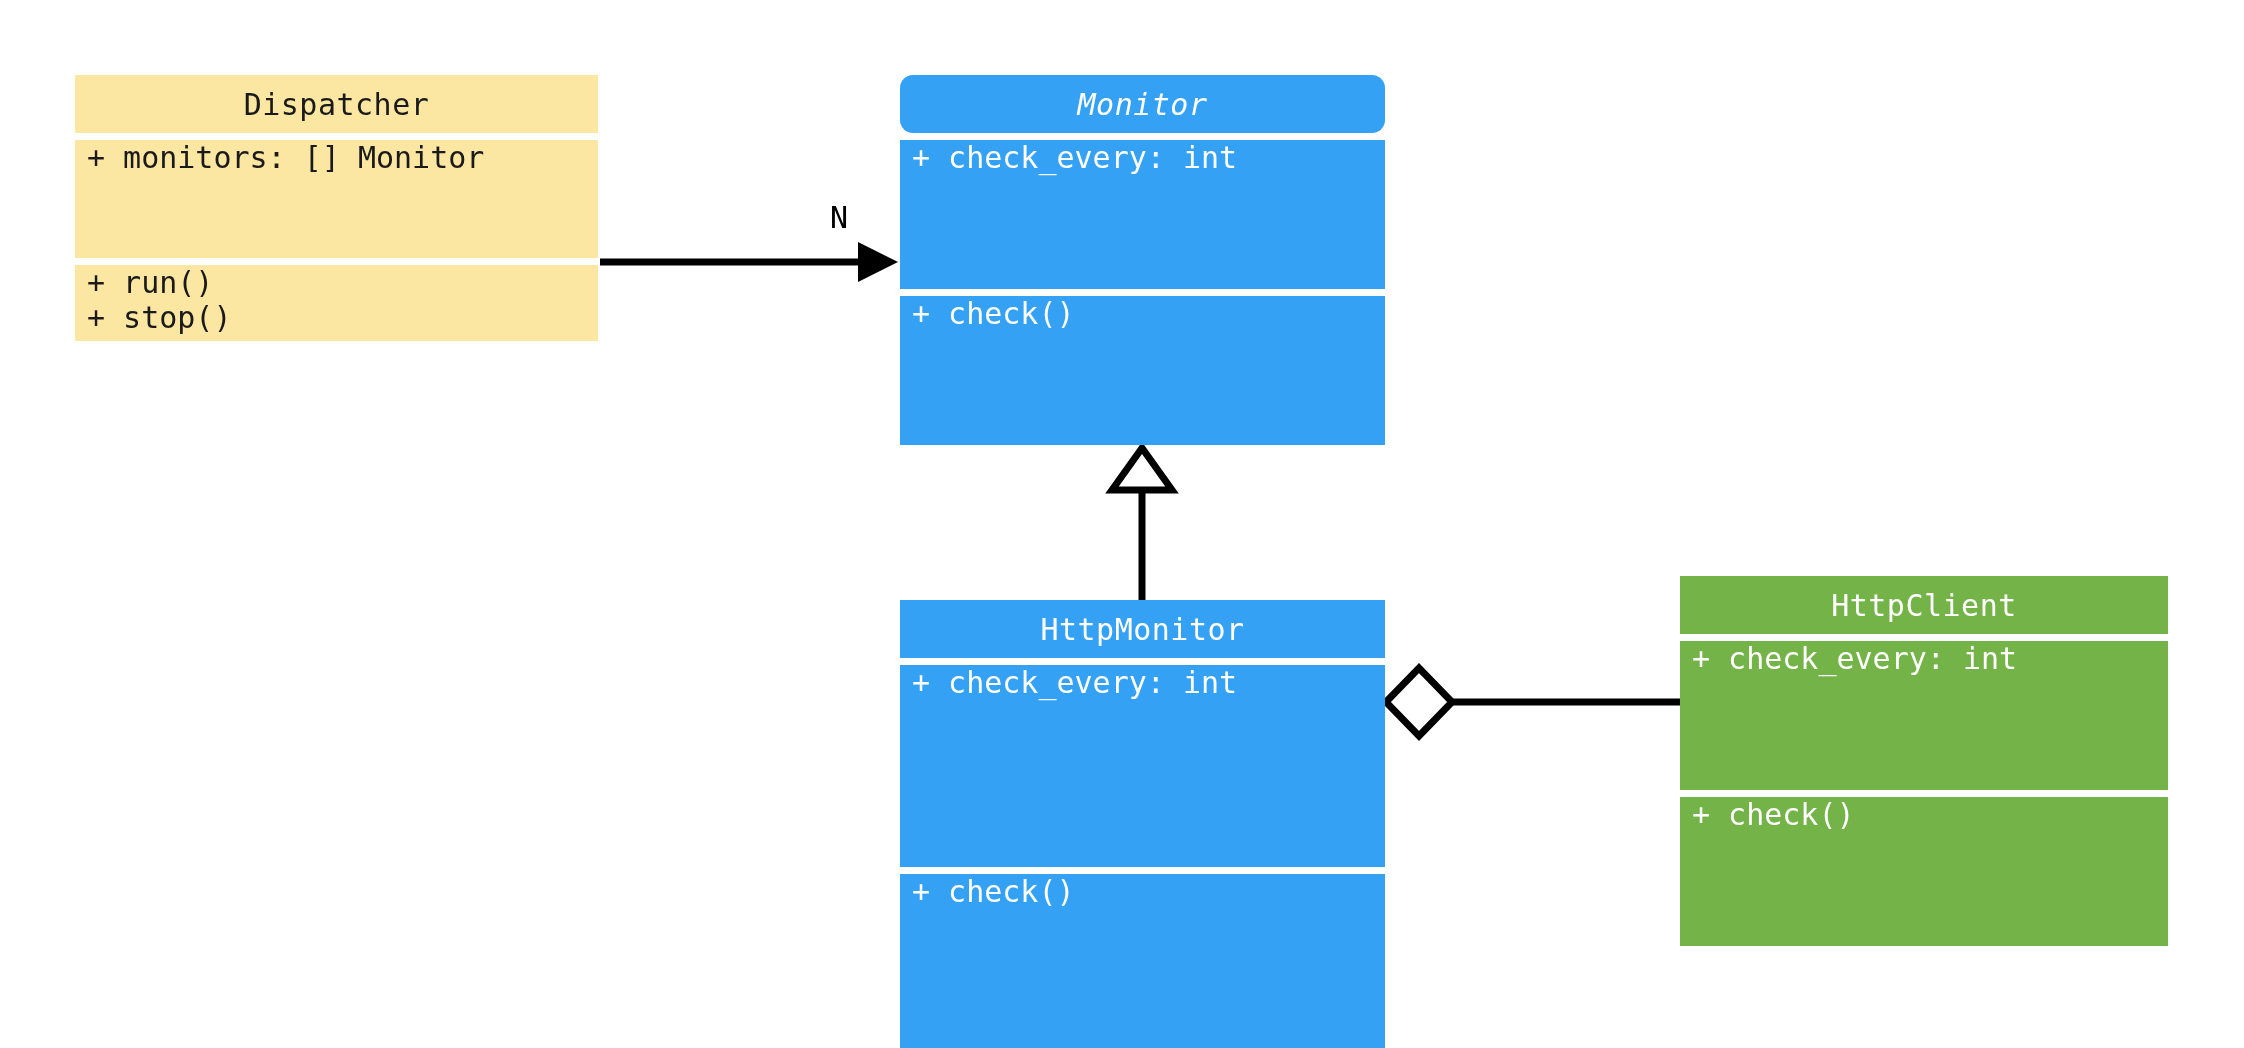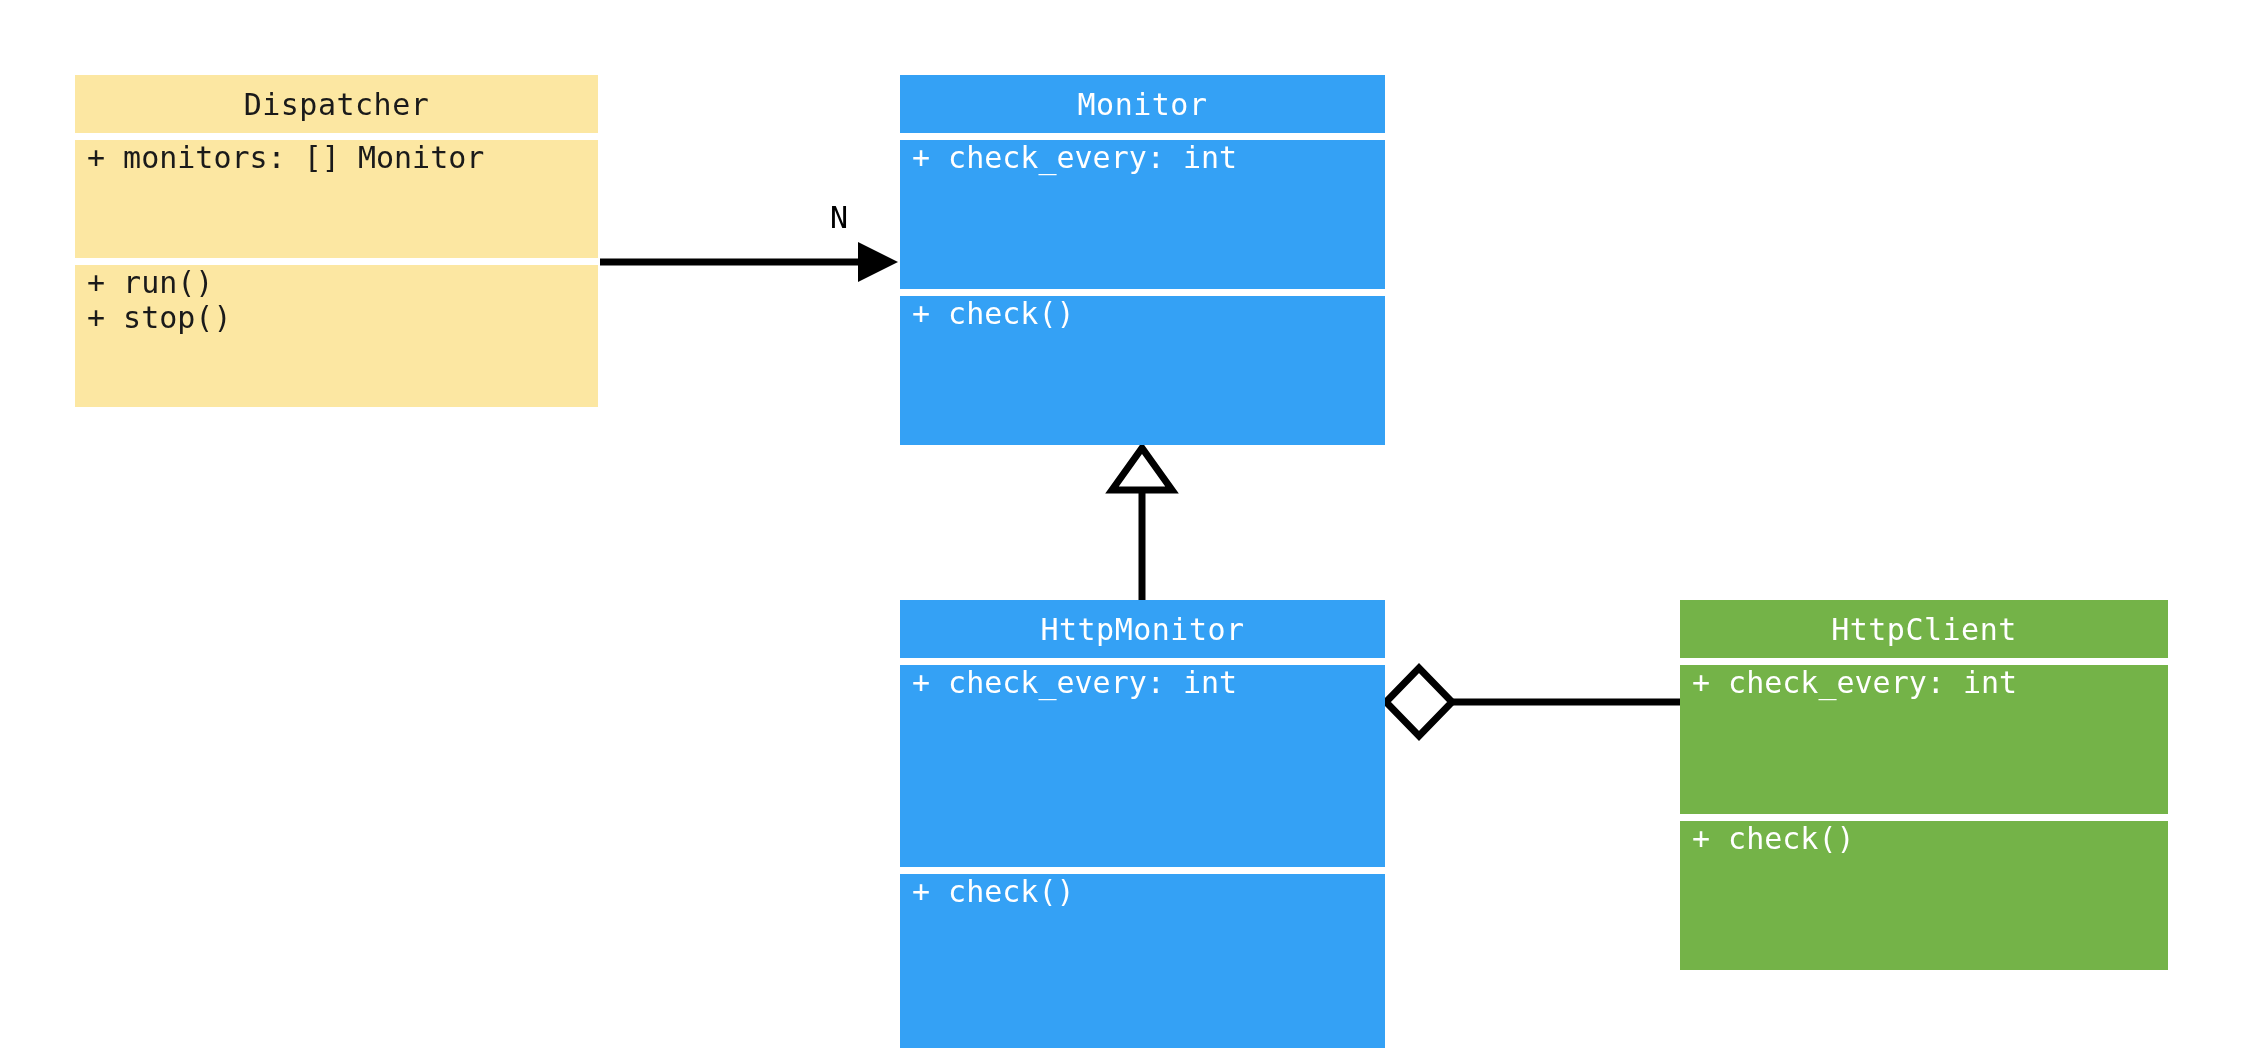--- a/index.html
+++ b/index.html
@@ -32,20 +32,22 @@
     box-sizing: border-box;
     height: 58px;
     display: flex;
     align-items: center;
     justify-content: center;
     font-size: 30px;
     letter-spacing: 0.5px;
     white-space: nowrap;
   }
   .uml-title.abstract {
+    font-style: italic;
+    border-radius: 13px;
   }
   .uml-compartment {
     box-sizing: border-box;
     flex: 1 1 auto;
     display: flex;
     flex-direction: column;
     justify-content: flex-start;
     padding: 0 12px;
     font-size: 30px;
     line-height: 1.18;
@@ -95,21 +97,21 @@
     </g>
 
     <g>
       <line x1="1452" y1="702" x2="1680" y2="702" stroke="#000000" stroke-width="7"></line>
       <polygon points="1386,702 1419,668 1452,702 1419,736" fill="#ffffff" stroke="#000000" stroke-width="7" stroke-linejoin="miter"></polygon>
     </g>
   </svg>
 
   <div class="edge-label" style="left:830px; top:200px;">N</div>
 
-  <div class="uml-class theme-yellow" style="left:75px; top:75px; width:523px; height:332px;">
+  <div class="uml-class theme-yellow" style="left:75px; top:75px; width:523px; height:266px;">
     <div class="uml-title">Dispatcher</div>
     <div class="uml-compartment" style="flex:0 0 118px;">
       <div class="member">+ monitors: [] Monitor</div>
     </div>
     <div class="uml-compartment">
       <div class="member">+ run()</div>
       <div class="member">+ stop()</div>
     </div>
   </div>
 
@@ -126,21 +128,21 @@
   <div class="uml-class theme-blue" style="left:900px; top:600px; width:485px; height:476px;">
     <div class="uml-title">HttpMonitor</div>
     <div class="uml-compartment">
       <div class="member">+ check_every: int</div>
     </div>
     <div class="uml-compartment">
       <div class="member">+ check()</div>
     </div>
   </div>
 
-  <div class="uml-class theme-green" style="left:1680px; top:600px; width:488px; height:370px;">
+  <div class="uml-class theme-green" style="left:1680px; top:576px; width:488px; height:370px;">
     <div class="uml-title">HttpClient</div>
     <div class="uml-compartment">
       <div class="member">+ check_every: int</div>
     </div>
     <div class="uml-compartment">
       <div class="member">+ check()</div>
     </div>
   </div>
 
 </div>

